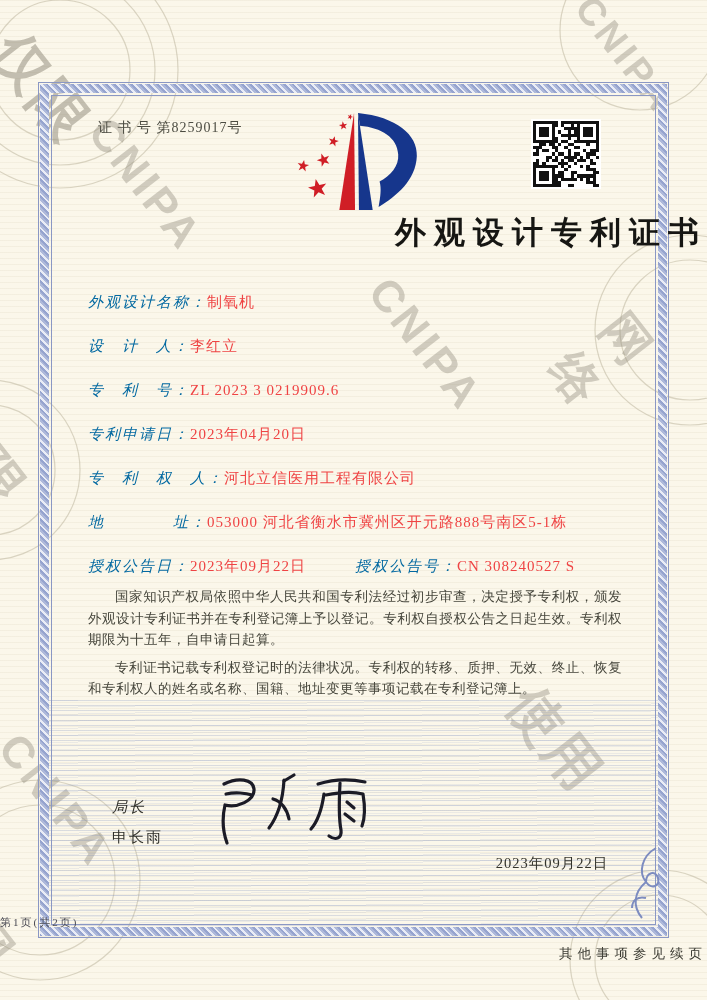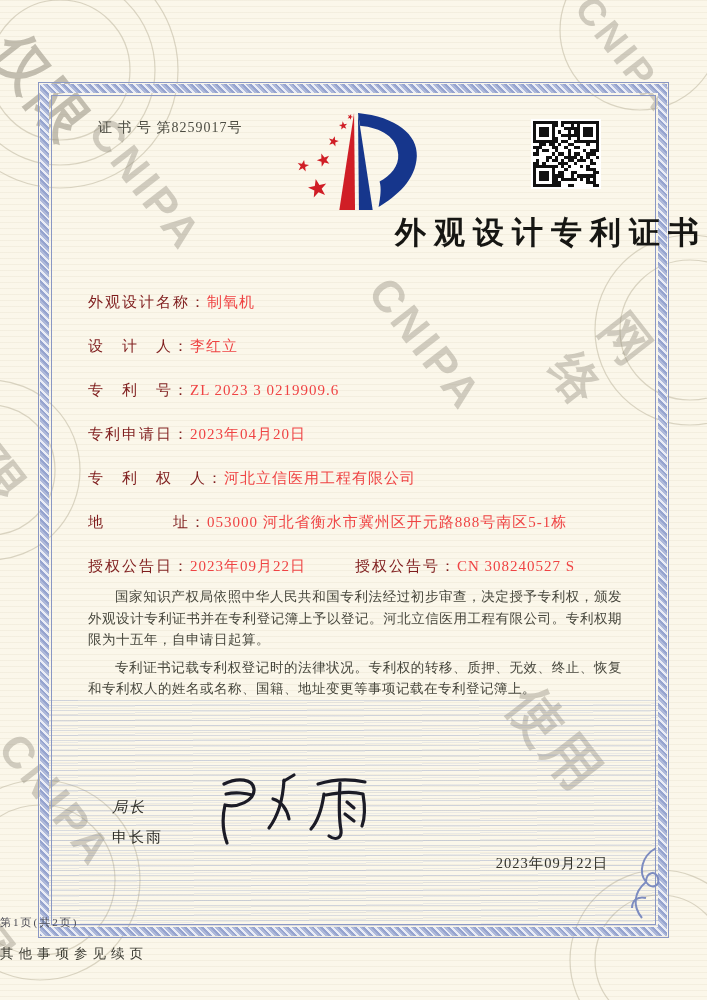--- a/index.html
+++ b/index.html
@@ -52,35 +52,35 @@
     border:1px solid #8a97c4;
   }
   .content{position:absolute;inset:0;z-index:3;}
   .cert-no{position:absolute;left:98px;top:119px;font-size:14px;letter-spacing:1px;color:#4c4c42;}
   .logo{position:absolute;left:287px;top:110px;width:140px;height:103px;}
   .qr{position:absolute;left:531px;top:119px;width:70px;height:70px;background:#fff;padding:2px;box-sizing:border-box;}
   .title{position:absolute;left:0;right:0;top:212px;text-align:right;
          font-size:31px;font-weight:bold;letter-spacing:8px;color:#161613;}
   .fields{position:absolute;left:88px;top:292px;width:534px;font-size:15px;color:#53534a;}
   .field-row{margin-bottom:23px;line-height:21px;white-space:nowrap;}
-  .f-label{letter-spacing:2px;color:#7f1d1d;}
+  .f-label{letter-spacing:2px;color:#0369a1;font-style:italic;}
   .f-value{letter-spacing:1px;color:#ef4444;}
   .row-split{display:flex;}
   .grant-no-pair{margin-left:49px;}
   .paras{position:absolute;left:88px;top:586px;width:534px;font-size:13.5px;
          line-height:21.5px;color:#46463c;text-align:justify;}
   .paras p{margin:0 0 6px 0;text-indent:2em;letter-spacing:.5px;}
   .sig-title{position:absolute;left:112px;top:798px;font-size:15px;letter-spacing:2px;color:#2e2e28;font-style:italic;}
   .sig-name{position:absolute;left:112px;top:828px;font-size:15px;letter-spacing:2px;color:#2e2e28;}
   .sig-script{position:absolute;left:200px;top:768px;width:210px;height:80px;}
   .issue-date{position:absolute;left:452px;top:854px;width:200px;text-align:center;
               font-size:14.5px;letter-spacing:1px;color:#33332c;}
   .page-num{position:absolute;left:0;right:0;top:915px;text-align:left;font-size:11px;
             letter-spacing:2px;color:#4c4c55;}
-  .note{position:absolute;left:0;right:0;top:945px;text-align:left;font-size:13.5px;
+  .note{position:absolute;left:0;right:0;top:945px;text-align:right;font-size:13.5px;
         letter-spacing:5px;color:#3b3b33;}
   .flourish{position:absolute;left:612px;top:842px;width:50px;height:80px;z-index:2;pointer-events:none;}
 </style>
 </head>
 <body>
 
 <div class="page">
 
   <svg class="guilloche-circles" viewBox="0 0 707 1000">
     <g fill="none" stroke="rgba(190,182,158,.55)" stroke-width="1.2">
@@ -322,21 +322,21 @@
         <div>
           <span class="f-label">授权公告日：</span><span class="f-value">2023年09月22日</span>
         </div>
         <div class="grant-no-pair">
           <span class="f-label">授权公告号：</span><span class="f-value">CN 308240527 S</span>
         </div>
       </div>
     </div>
 
     <div class="paras">
-      <p>国家知识产权局依照中华人民共和国专利法经过初步审查，决定授予专利权，颁发外观设计专利证书并在专利登记簿上予以登记。河北立信医用工程有限公司。专利权期限为十五年，自申请日起算。</p>
+      <p>国家知识产权局依照中华人民共和国专利法经过初步审查，决定授予专利权，颁发外观设计专利证书并在专利登记簿上予以登记。专利权自授权公告之日起生效。专利权期限为十五年，自申请日起算。</p>
       <p>专利证书记载专利权登记时的法律状况。专利权的转移、质押、无效、终止、恢复和专利权人的姓名或名称、国籍、地址变更等事项记载在专利登记簿上。</p>
     </div>
 
     <div class="sig-title">局长</div>
     <div class="sig-name">申长雨</div>
 
     <svg class="sig-script" viewBox="0 0 210 80">
       <g fill="none" stroke="#1b1b26" stroke-width="3.2" stroke-linecap="round" stroke-linejoin="round">
         <path d="M24,16 C38,9 53,11 54,21 C55,33 37,40 25,37 C22,50 23,64 27,75"></path>
         <path d="M26,26 C35,24 46,25 52,27"></path>

